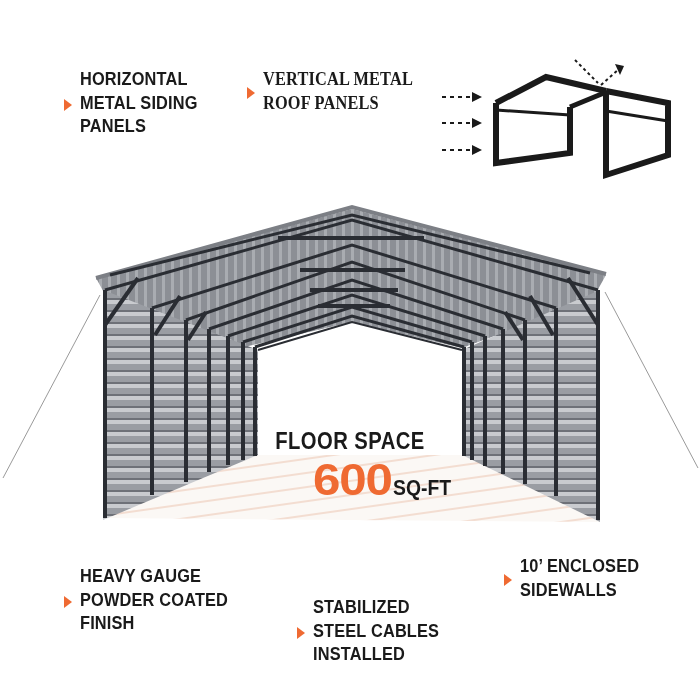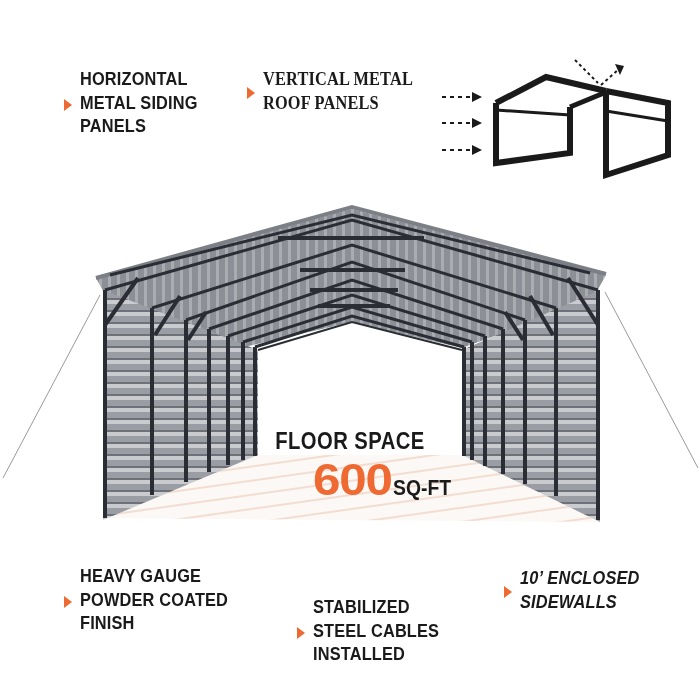--- a/index.html
+++ b/index.html
@@ -30,21 +30,21 @@
       transform-origin: left top;
       white-space: nowrap;
       font-stretch: condensed;
     }
     .feature-text span { display: block; }
 
     #f-horizontal { left: 64px; top: 67px; }
     #f-vertical   { left: 247px; top: 67px; font-family: Liberation Serif, serif; }
     #f-gauge      { left: 64px; top: 564px; }
     #f-cables     { left: 297px; top: 595px; }
-    #f-sidewalls  { left: 504px; top: 566px; font-style: italic; }
+    #f-sidewalls  { left: 504px; top: 554px; }
 
     .diagram { position: absolute; left: 438px; top: 55px; width: 235px; height: 125px; }
     .carport { position: absolute; left: 0; top: 200px; width: 700px; height: 330px; }
 
     .floor-label {
       position: absolute;
       left: 0; width: 700px;
       top: 428px;
       text-align: center;
     }

